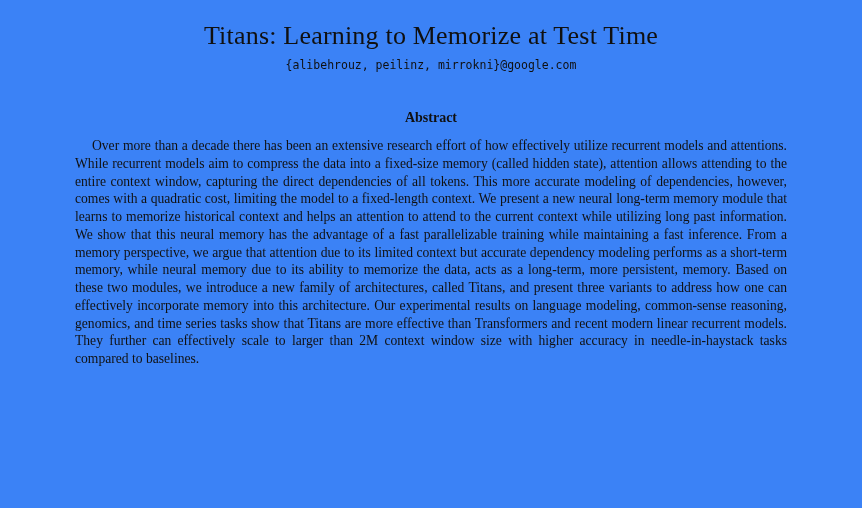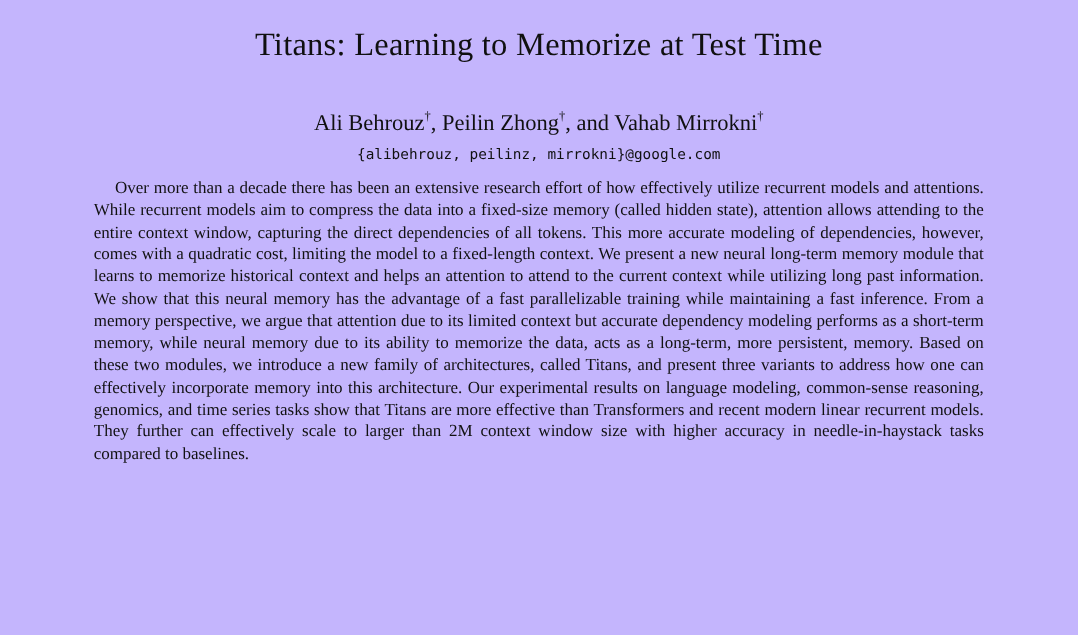--- a/index.html
+++ b/index.html
@@ -5,21 +5,21 @@
   * { margin: 0; padding: 0; box-sizing: border-box; }
   html, body {
     background: #ffffff;
     font-family: "Liberation Serif", serif;
     color: #111111;
   }
   .page {
     position: relative;
     width: 862px;
     height: 508px;
-    background: #c4b5fd;
+    background: #3b82f6;
     overflow: hidden;
   }
   .title {
     margin-top: 21px;
     text-align: center;
     font-size: 26px;
     line-height: 30px;
     font-weight: 400;
     color: #101010;
     letter-spacing: 0.2px;
@@ -70,25 +70,23 @@
   .abstract-body .para { text-indent: 17px; }
   .abstract-body .em { }
 </style>
 </head>
 <body>
 
 <div class="page">
 
   <h1 class="title">Titans: Learning to Memorize at Test Time</h1>
 
-  <div class="authors">
-    <span>Ali Behrouz</span><sup>†</sup><span>, </span><span>Peilin Zhong</span><sup>†</sup><span>, and </span><span>Vahab Mirrokni</span><sup>†</sup>
-  </div>
 
 
   <div class="email">{alibehrouz, peilinz, mirrokni}@google.com</div>
 
+  <div class="abstract-heading">Abstract</div>
 
   <div class="abstract-body">
     <p class="para"><span>Over more than a decade there has been an extensive research effort of how effectively utilize recurrent models and attentions. While recurrent models aim to compress the data into a fixed-size memory (called hidden state), attention allows attending to the entire context window, capturing the direct dependencies of all tokens. This more accurate modeling of dependencies, however, comes with a quadratic cost, limiting the model to a fixed-length context. We present a new neural long-term memory module that learns to memorize historical context and helps an attention to attend to the current context while utilizing long past information. We show that this neural memory has the advantage of a fast parallelizable training while maintaining a fast inference. From a memory perspective, we argue that attention due to its limited context but accurate dependency modeling performs as a short-term memory, while neural memory due to its ability to memorize the data, acts as a long-term, more persistent, memory. Based on these two modules, we introduce a new family of architectures, called Titans, and present three variants to address how one can effectively incorporate memory into this architecture. Our experimental results on language modeling, common-sense reasoning, genomics, and time series tasks show that Titans are more effective than Transformers and recent modern linear recurrent models. They further can </span><span class="em">effectively</span><span> scale to larger than 2M context window size with higher accuracy in needle-in-haystack tasks compared to baselines.</span></p>
   </div>
 
 </div>
 
 </body></html>

